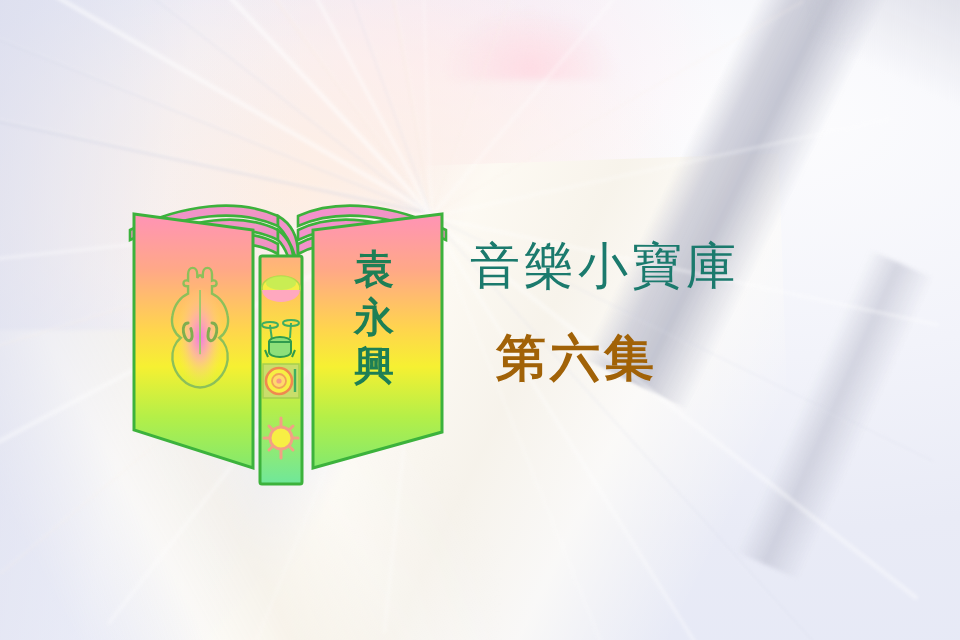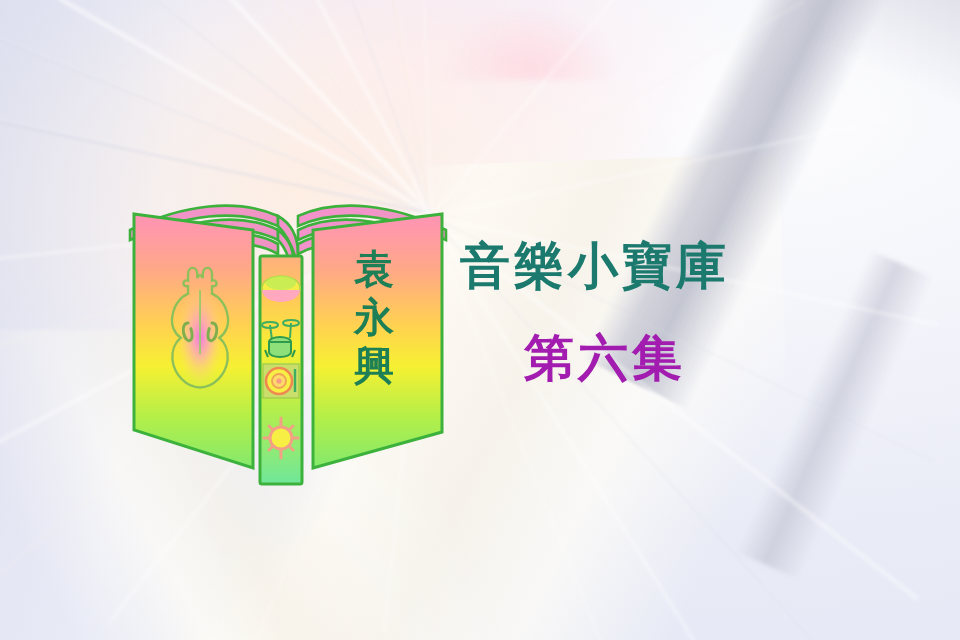--- a/index.html
+++ b/index.html
@@ -75,26 +75,26 @@
   
   .headline{
     position:absolute;left:236px;top:34px;width:640px;
     color:#17796d;
     font-size:46px;line-height:50px;font-weight:700;letter-spacing:1px;
     text-shadow:0 0 1px rgba(23,121,109,.35);
     white-space:normal;
   }
   
   .series-title{
-    position:absolute;left:460px;top:238px;
-    color:#1b7a6d;font-size:50px;line-height:56px;font-weight:700;letter-spacing:4px;
+    position:absolute;left:470px;top:238px;
+    color:#1b7a6d;font-size:50px;line-height:56px;font-weight:400;letter-spacing:4px;
   }
   .episode-title{
-    position:absolute;left:524px;top:330px;
-    color:#a21caf;font-size:50px;line-height:56px;font-weight:700;letter-spacing:4px;
+    position:absolute;left:496px;top:330px;
+    color:#a16207;font-size:50px;line-height:56px;font-weight:700;letter-spacing:4px;
   }
   
   #logo{position:absolute;left:108px;top:182px;width:360px;height:318px;}
   #logo svg{display:block;width:360px;height:318px;}
 </style>
 </head>
 <body>
 
 <div id="stage">
 

